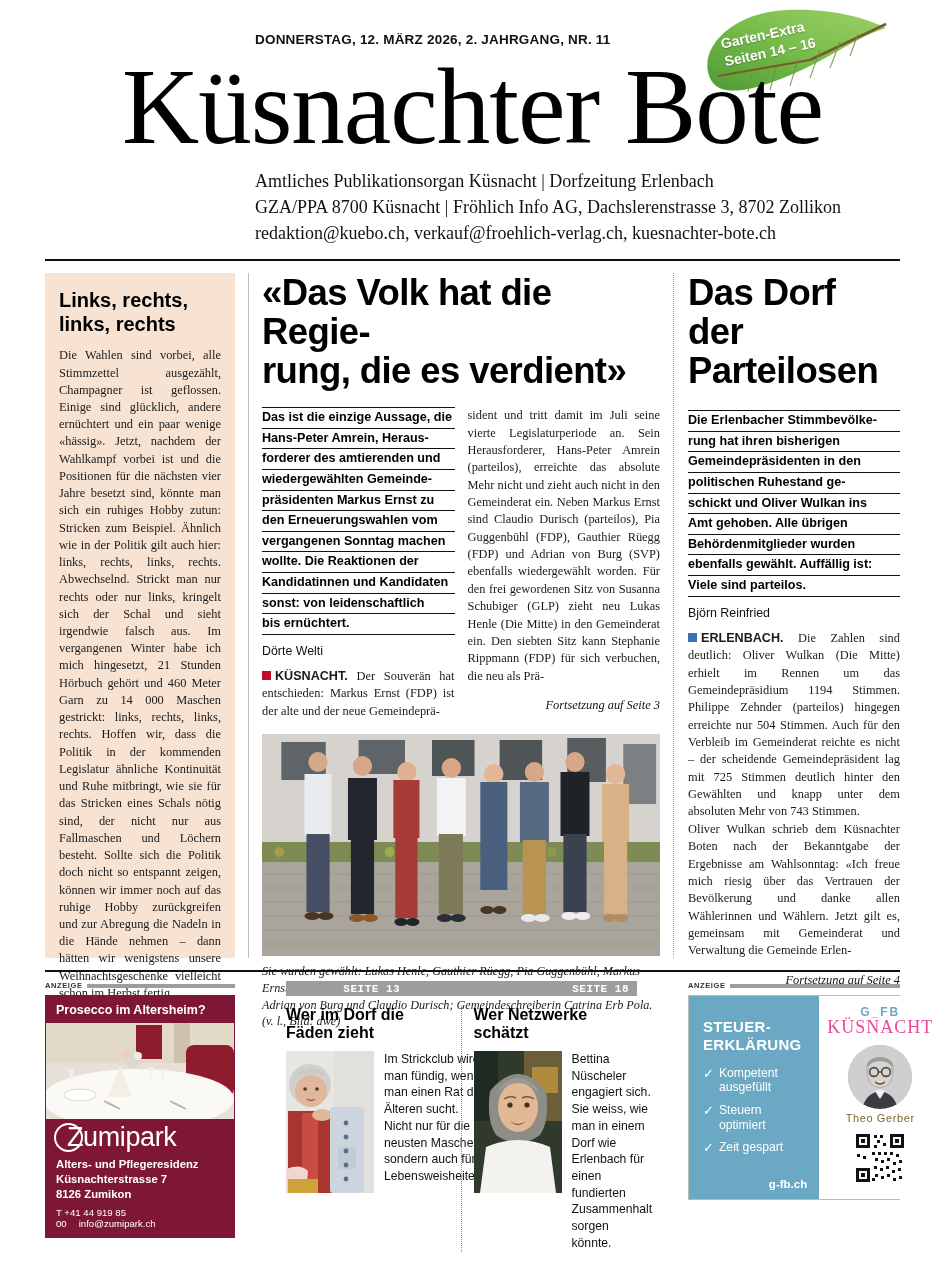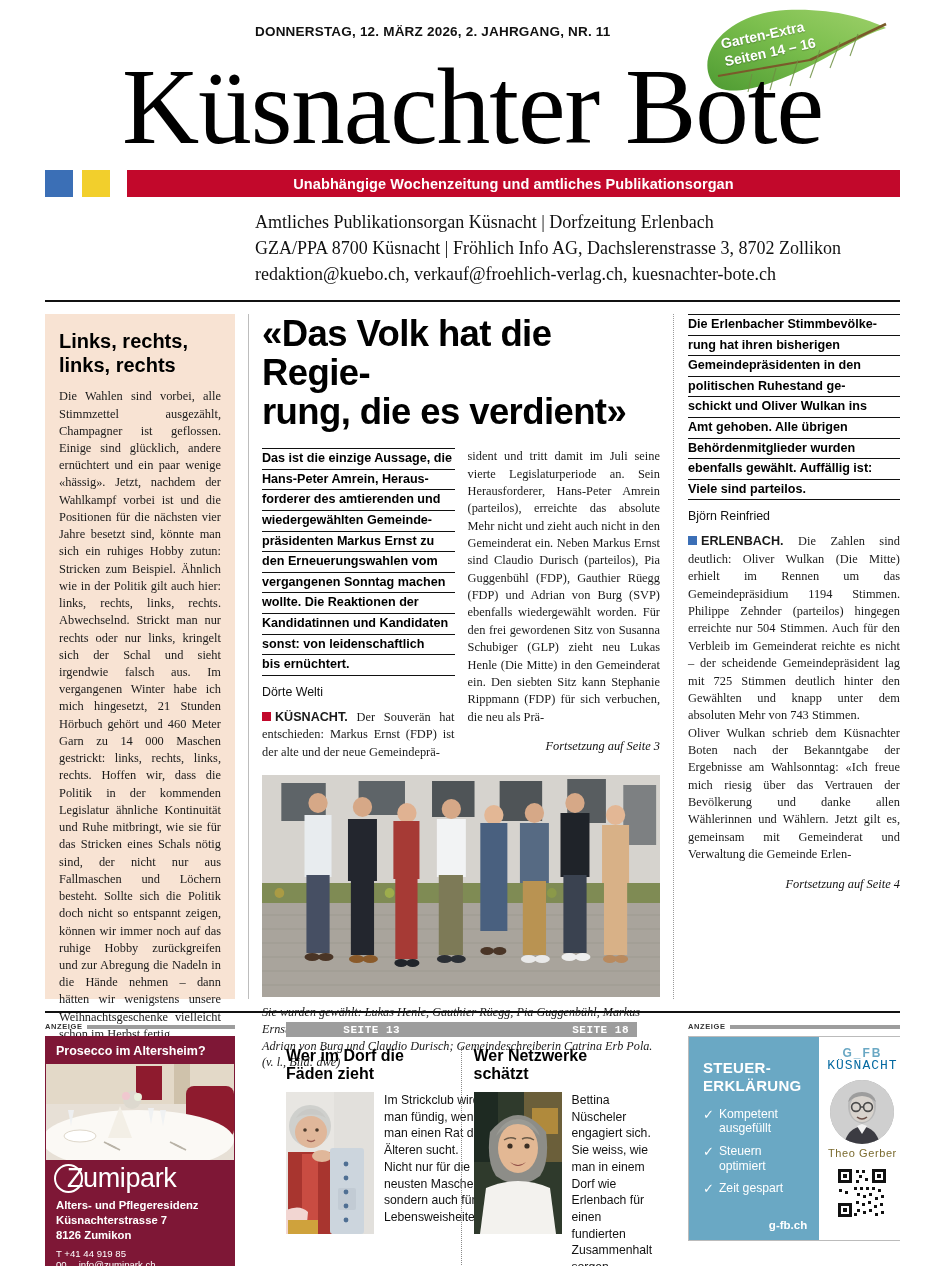--- a/index.html
+++ b/index.html
@@ -24,21 +24,21 @@
   }
 
   
   .dateline-row {
     position: relative;
     height: 62px;
   }
   .dateline {
     position: absolute;
     left: 210px;
-    top: 24px;
+    top: 32px;
     font-family: "Liberation Sans", sans-serif;
     font-weight: bold;
     font-size: 13.5px;
     letter-spacing: 0.2px;
     color: #111;
   }
   .leaf-badge {
     position: absolute;
     right: -5px;
     top: 2px;
@@ -447,23 +447,23 @@
     text-align: center;
   }
   .gfb-logo {
     font-family: "Liberation Sans", sans-serif;
     font-size: 12px;
     color: #6aa8c4;
     letter-spacing: 2px;
     font-weight: bold;
   }
   .gfb-sub {
-    font-family: Liberation Mono, monospace;
-    font-size: 13px;
-    color: #0369a1;
+    font-family: Liberation Serif, serif;
+    font-size: 18px;
+    color: #ec4899;
     letter-spacing: 1px;
     margin-top: -2px;
   }
   .gfb-portrait {
     width: 64px; height: 64px;
     border-radius: 50%;
     margin: 7px auto 3px auto;
     overflow: hidden;
     position: relative;
     background: #b0b0b0;
@@ -510,25 +510,20 @@
       </svg>
       <div class="leaf-text">
         <div>Garten-Extra</div>
         <div>Seiten 14 – 16</div>
       </div>
     </div>
   </div>
 
   <h1 class="masthead">Küsnachter Bote</h1>
 
-  <div class="strap-row">
-    <div class="flag blue"></div>
-    <div class="flag yellow"></div>
-    <div class="strap-bar">Unabhängige Wochenzeitung und amtliches Publikationsorgan</div>
-  </div>
 
   <div class="imprint">
     <div>Amtliches Publikationsorgan Küsnacht | Dorfzeitung Erlenbach</div>
     <div>GZA/PPA 8700 Küsnacht | Fröhlich Info AG, Dachslerenstrasse 3, 8702 Zollikon</div>
     <div>redaktion@kuebo.ch, verkauf@froehlich-verlag.ch, kuesnachter-bote.ch</div>
   </div>
 
   <hr class="rule-thick">
 
   <div class="cols">
@@ -663,20 +658,25 @@
             </g>
           </svg>
         </div>
         <div class="caption">Sie wurden gewählt: Lukas Henle, Gauthier Rüegg, Pia Guggenbühl, Markus Ernst als Präsident, Stephanie Rippmann neu als Präsidentin Schulpflege, Adrian von Burg und Claudio Durisch; Gemeindeschreiberin Catrina Erb Pola. (v. l., Bild: dwe)</div>
       </div>
     </div>
 
     <div class="divider-v dotted"></div>
 
     <div class="col-right">
+      <h2 class="headline-right">
+        <div>Das Dorf</div>
+        <div>der</div>
+        <div>Parteilosen</div>
+      </h2>
       <div class="lead">
         <div class="ln">Die Erlenbacher Stimmbevölke-</div>
         <div class="ln">rung hat ihren bisherigen</div>
         <div class="ln">Gemeindepräsidenten in den</div>
         <div class="ln">politischen Ruhestand ge-</div>
         <div class="ln">schickt und Oliver Wulkan ins</div>
         <div class="ln">Amt gehoben. Alle übrigen</div>
         <div class="ln">Behördenmitglieder wurden</div>
         <div class="ln">ebenfalls gewählt. Auffällig ist:</div>
         <div class="ln">Viele sind parteilos.</div>

